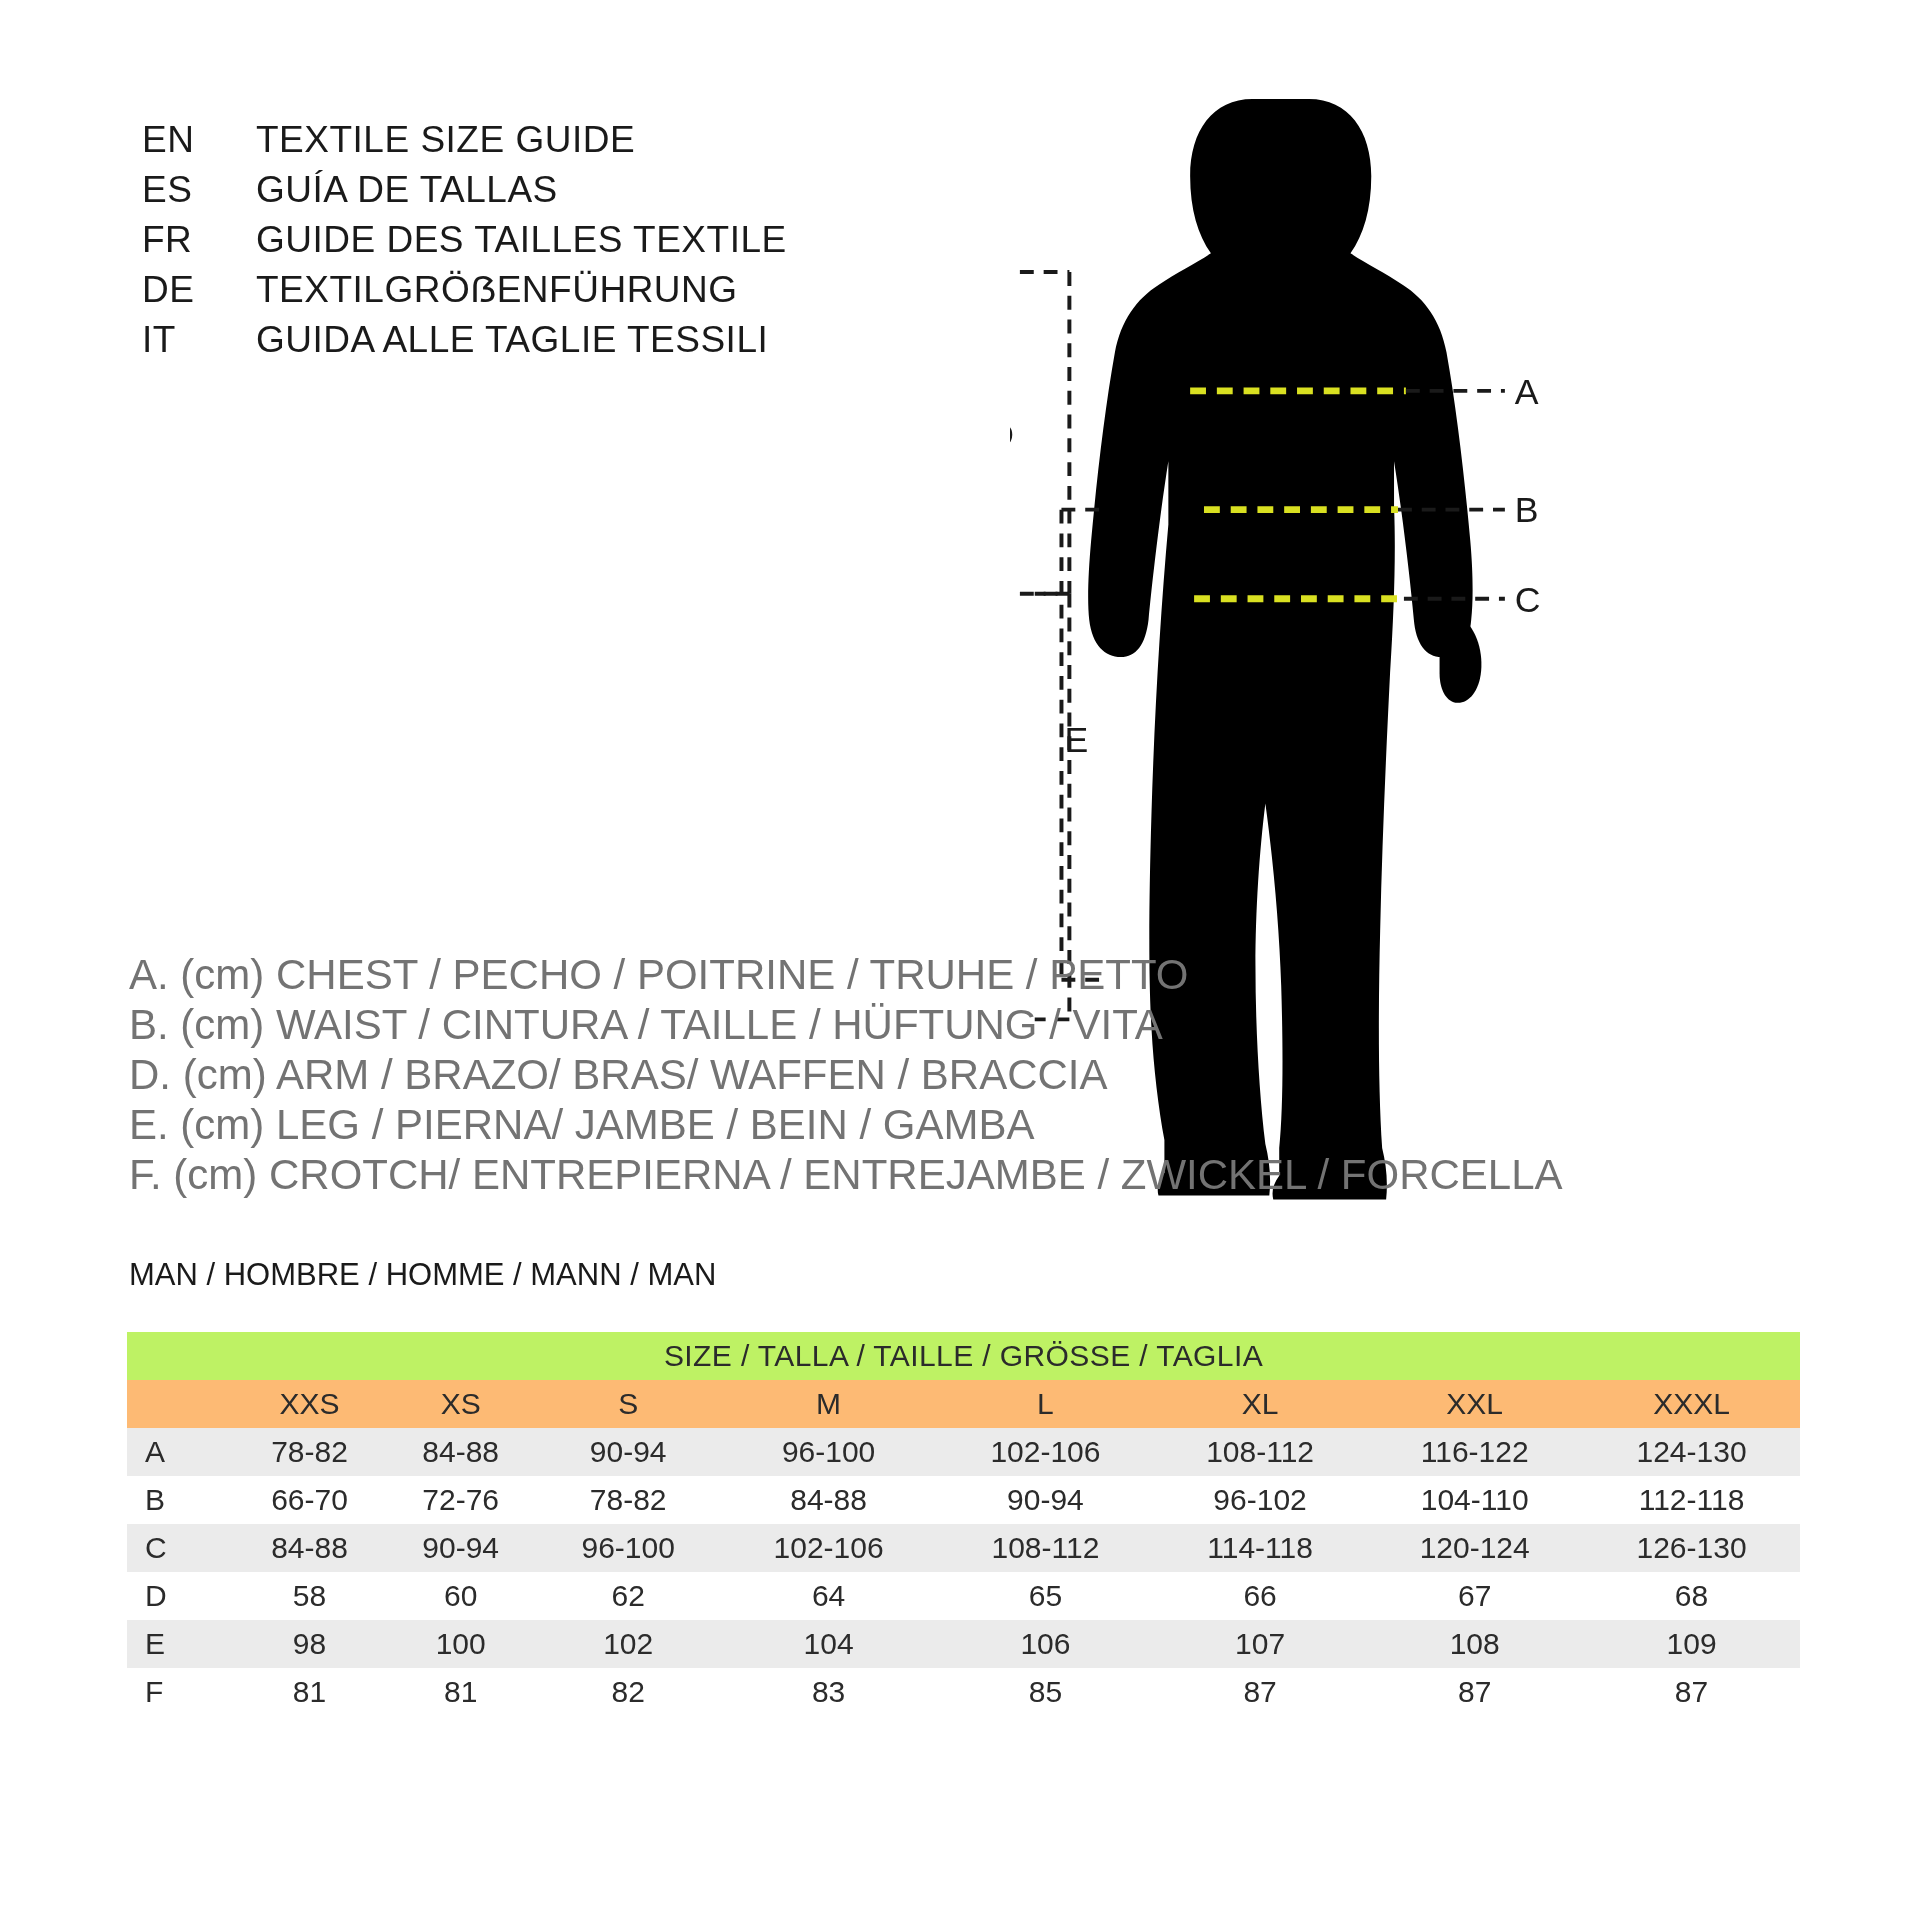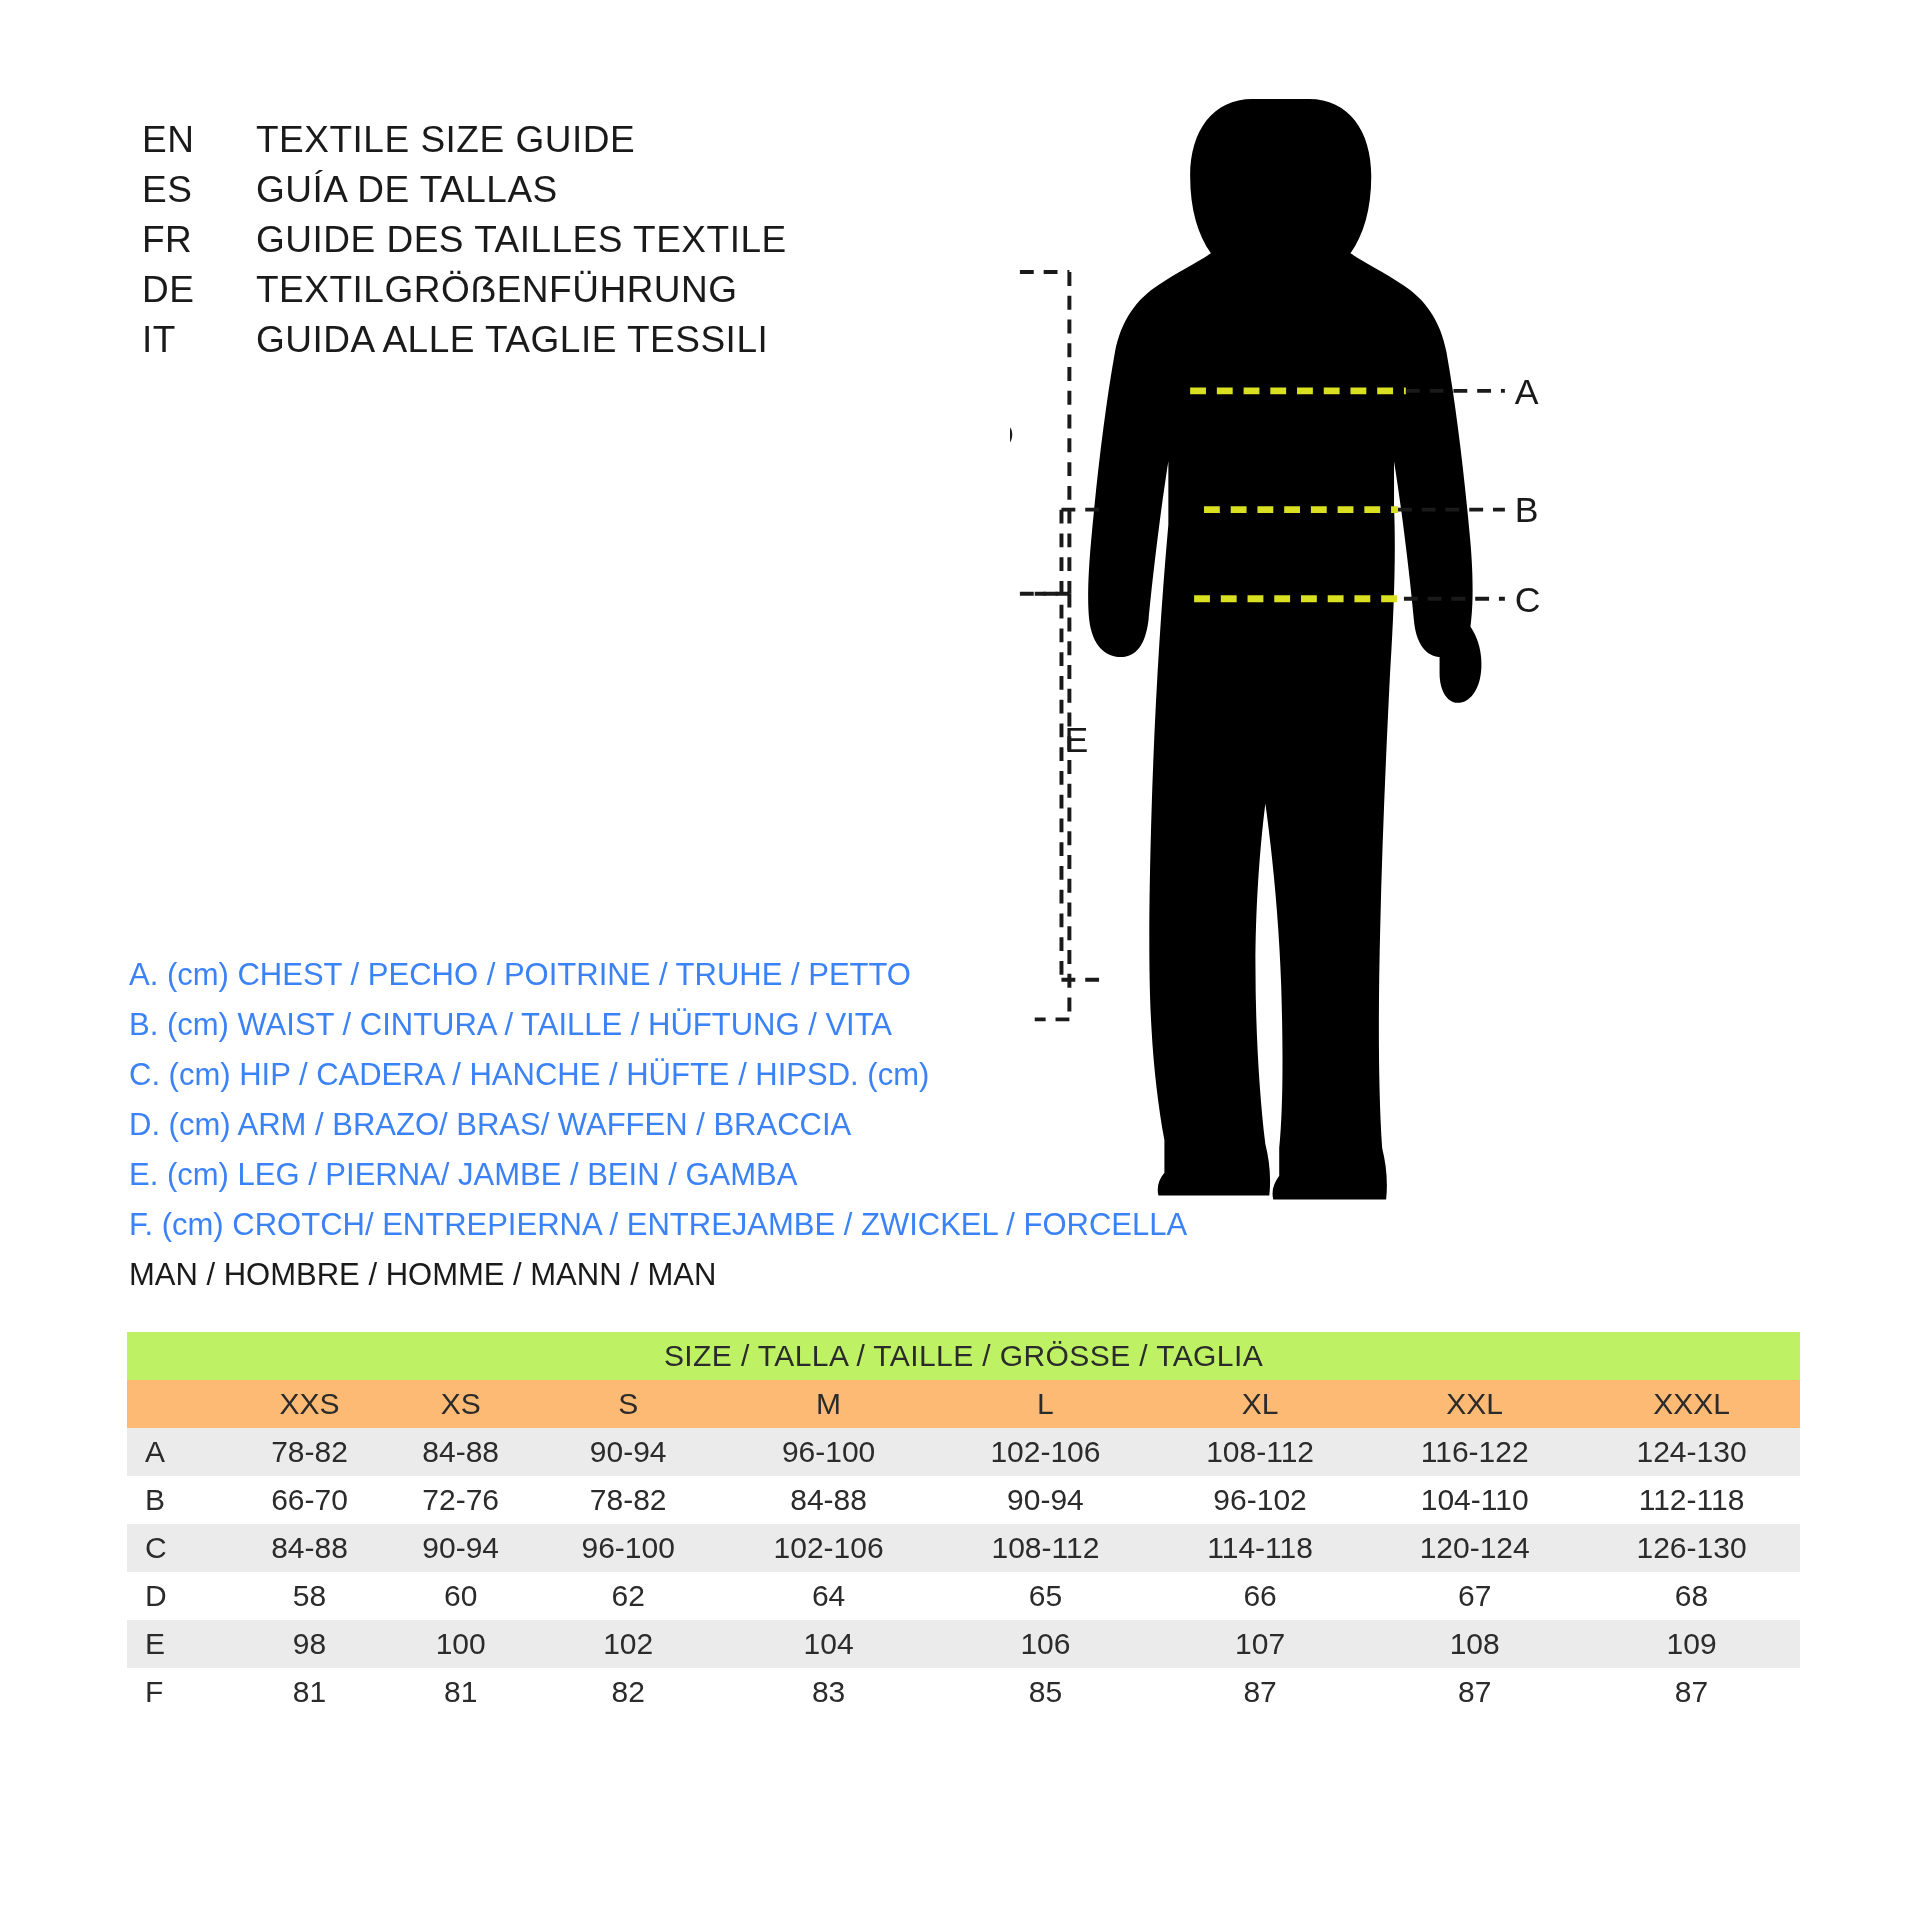--- a/index.html
+++ b/index.html
@@ -41,23 +41,23 @@
   }
 
   
   #legend-block {
     position: absolute;
     left: 129px;
     top: 950px;
     width: 1089px;
   }
   .legend-row {
-    font-size: 31px;
+    font-size: 42px;
     line-height: 50px;
-    color: #3b82f6;
+    color: #737373;
     white-space: nowrap;
   }
   #gender-line {
     position: absolute;
     left: 129px;
     top: 1257px;
     font-size: 31px;
     color: #1a1a1a;
   }
 
@@ -202,21 +202,20 @@
     <text x="510" y="558" font-family="Liberation Sans, sans-serif" font-size="36" fill="#1a1a1a">C</text>
     <text x="-22" y="392" font-family="Liberation Sans, sans-serif" font-size="36" fill="#1a1a1a">D</text>
     <text x="55" y="700" font-family="Liberation Sans, sans-serif" font-size="36" fill="#1a1a1a">E</text>
     <text x="-22" y="730" font-family="Liberation Sans, sans-serif" font-size="36" fill="#1a1a1a">F</text>
   </svg>
 </div>
 
 <div id="legend-block">
   <div class="legend-row">A. (cm) CHEST / PECHO / POITRINE / TRUHE / PETTO</div>
   <div class="legend-row">B. (cm) WAIST / CINTURA / TAILLE / HÜFTUNG / VITA</div>
-  <div class="legend-row">C. (cm) HIP / CADERA / HANCHE / HÜFTE / HIPSD. (cm)</div>
   <div class="legend-row">D. (cm) ARM / BRAZO/ BRAS/ WAFFEN / BRACCIA</div>
   <div class="legend-row">E. (cm) LEG / PIERNA/ JAMBE / BEIN / GAMBA</div>
   <div class="legend-row">F. (cm) CROTCH/ ENTREPIERNA / ENTREJAMBE / ZWICKEL / FORCELLA</div>
 </div>
 
 <div id="gender-line">MAN / HOMBRE / HOMME / MANN / MAN</div>
 
 <table id="size-table">
   <tbody>
     <tr class="tbl-title-row">

